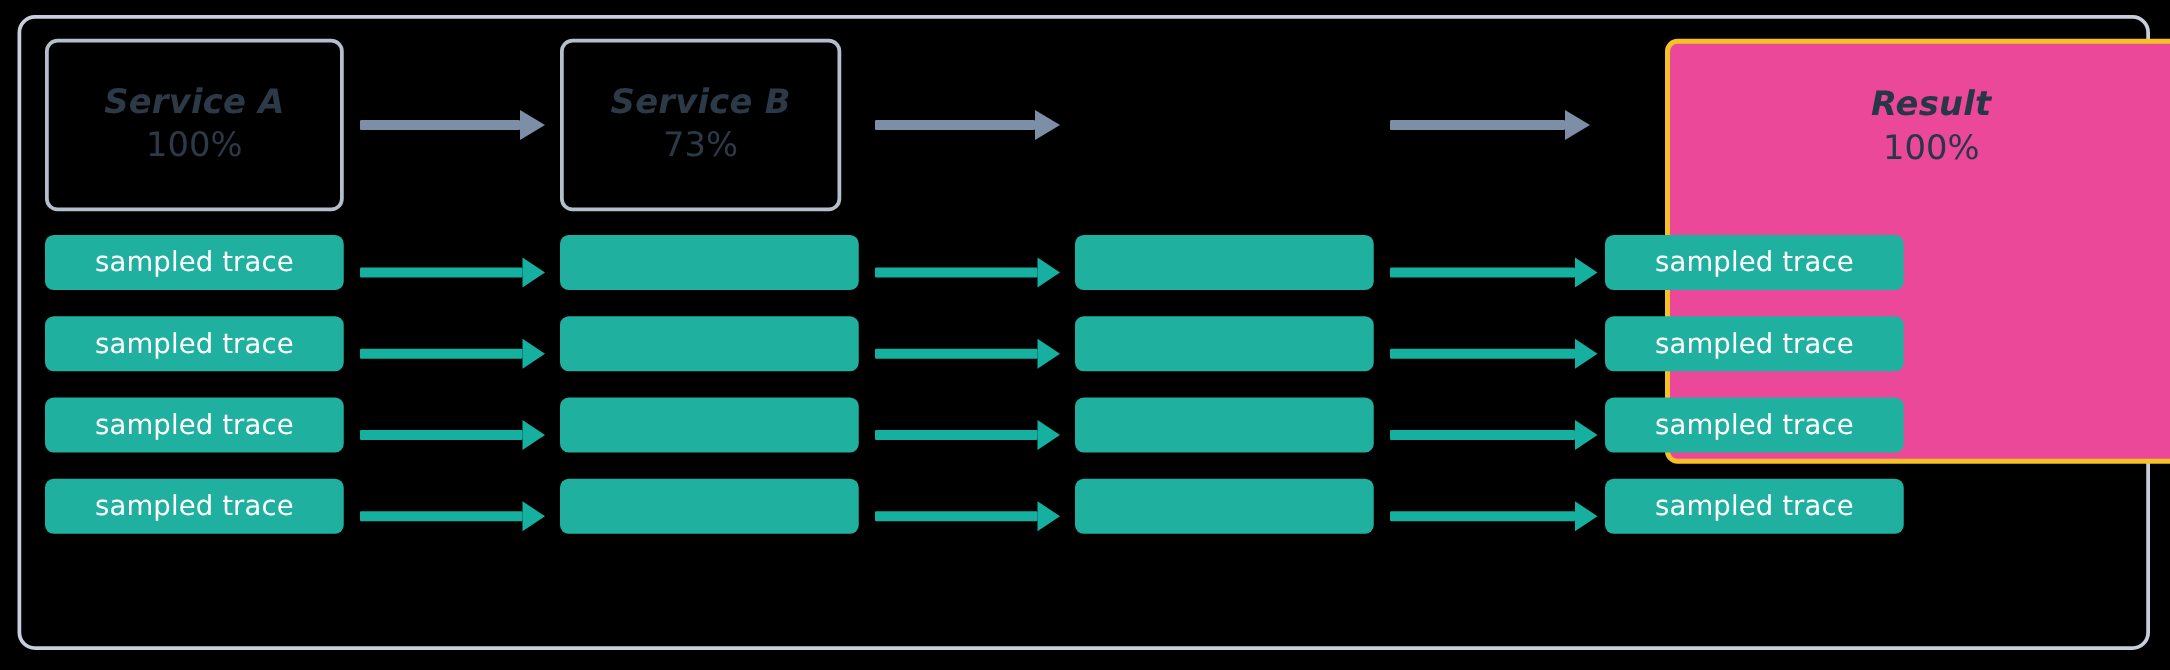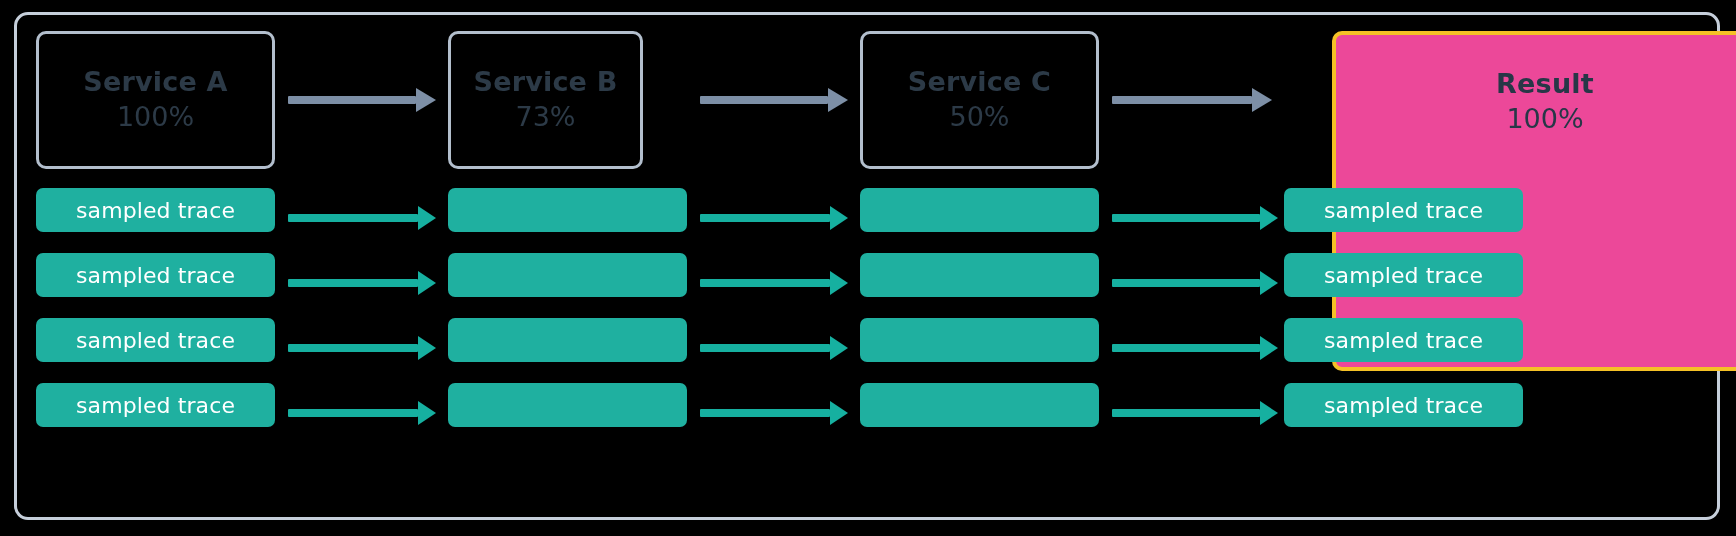--- a/index.html
+++ b/index.html
@@ -43,20 +43,21 @@
     top: 31px;
     height: 138px;
   }
   .service-title {
     font-size: 27px;
     font-weight: bold;
     color: #2b3a४7;
     color: #2c3a47;
     letter-spacing: 0.2px;
     line-height: 1.18;
+    font-style: italic;
   }
   .service-pct {
     font-size: 27px;
     font-weight: normal;
     color: #2c3a47;
     line-height: 1.25;
     margin-top: 2px;
   }
   
   #result-box {
@@ -133,29 +134,25 @@
 
 <div id="canvas">
 
   <div id="outer-frame"></div>
 
   <div class="service-box" style="left:36px; width:239px;">
     <div class="service-title">Service A</div>
     <div class="service-pct">100%</div>
   </div>
 
-  <div class="service-box" style="left:448px; width:195px;">
+  <div class="service-box" style="left:448px; width:225px;">
     <div class="service-title">Service B</div>
     <div class="service-pct">73%</div>
   </div>
 
-  <div class="service-box" style="left:860px; width:239px;">
-    <div class="service-title">Service C</div>
-    <div class="service-pct">50%</div>
-  </div>
 
   <div id="result-box">
     <div id="result-head">
       <div class="service-title">Result</div>
       <div class="service-pct">100%</div>
     </div>
   </div>
 
   <div class="arrow gray" style="left:288px; top:96px; width:148px;">
     <div class="shaft" style="width:128px;"></div>

